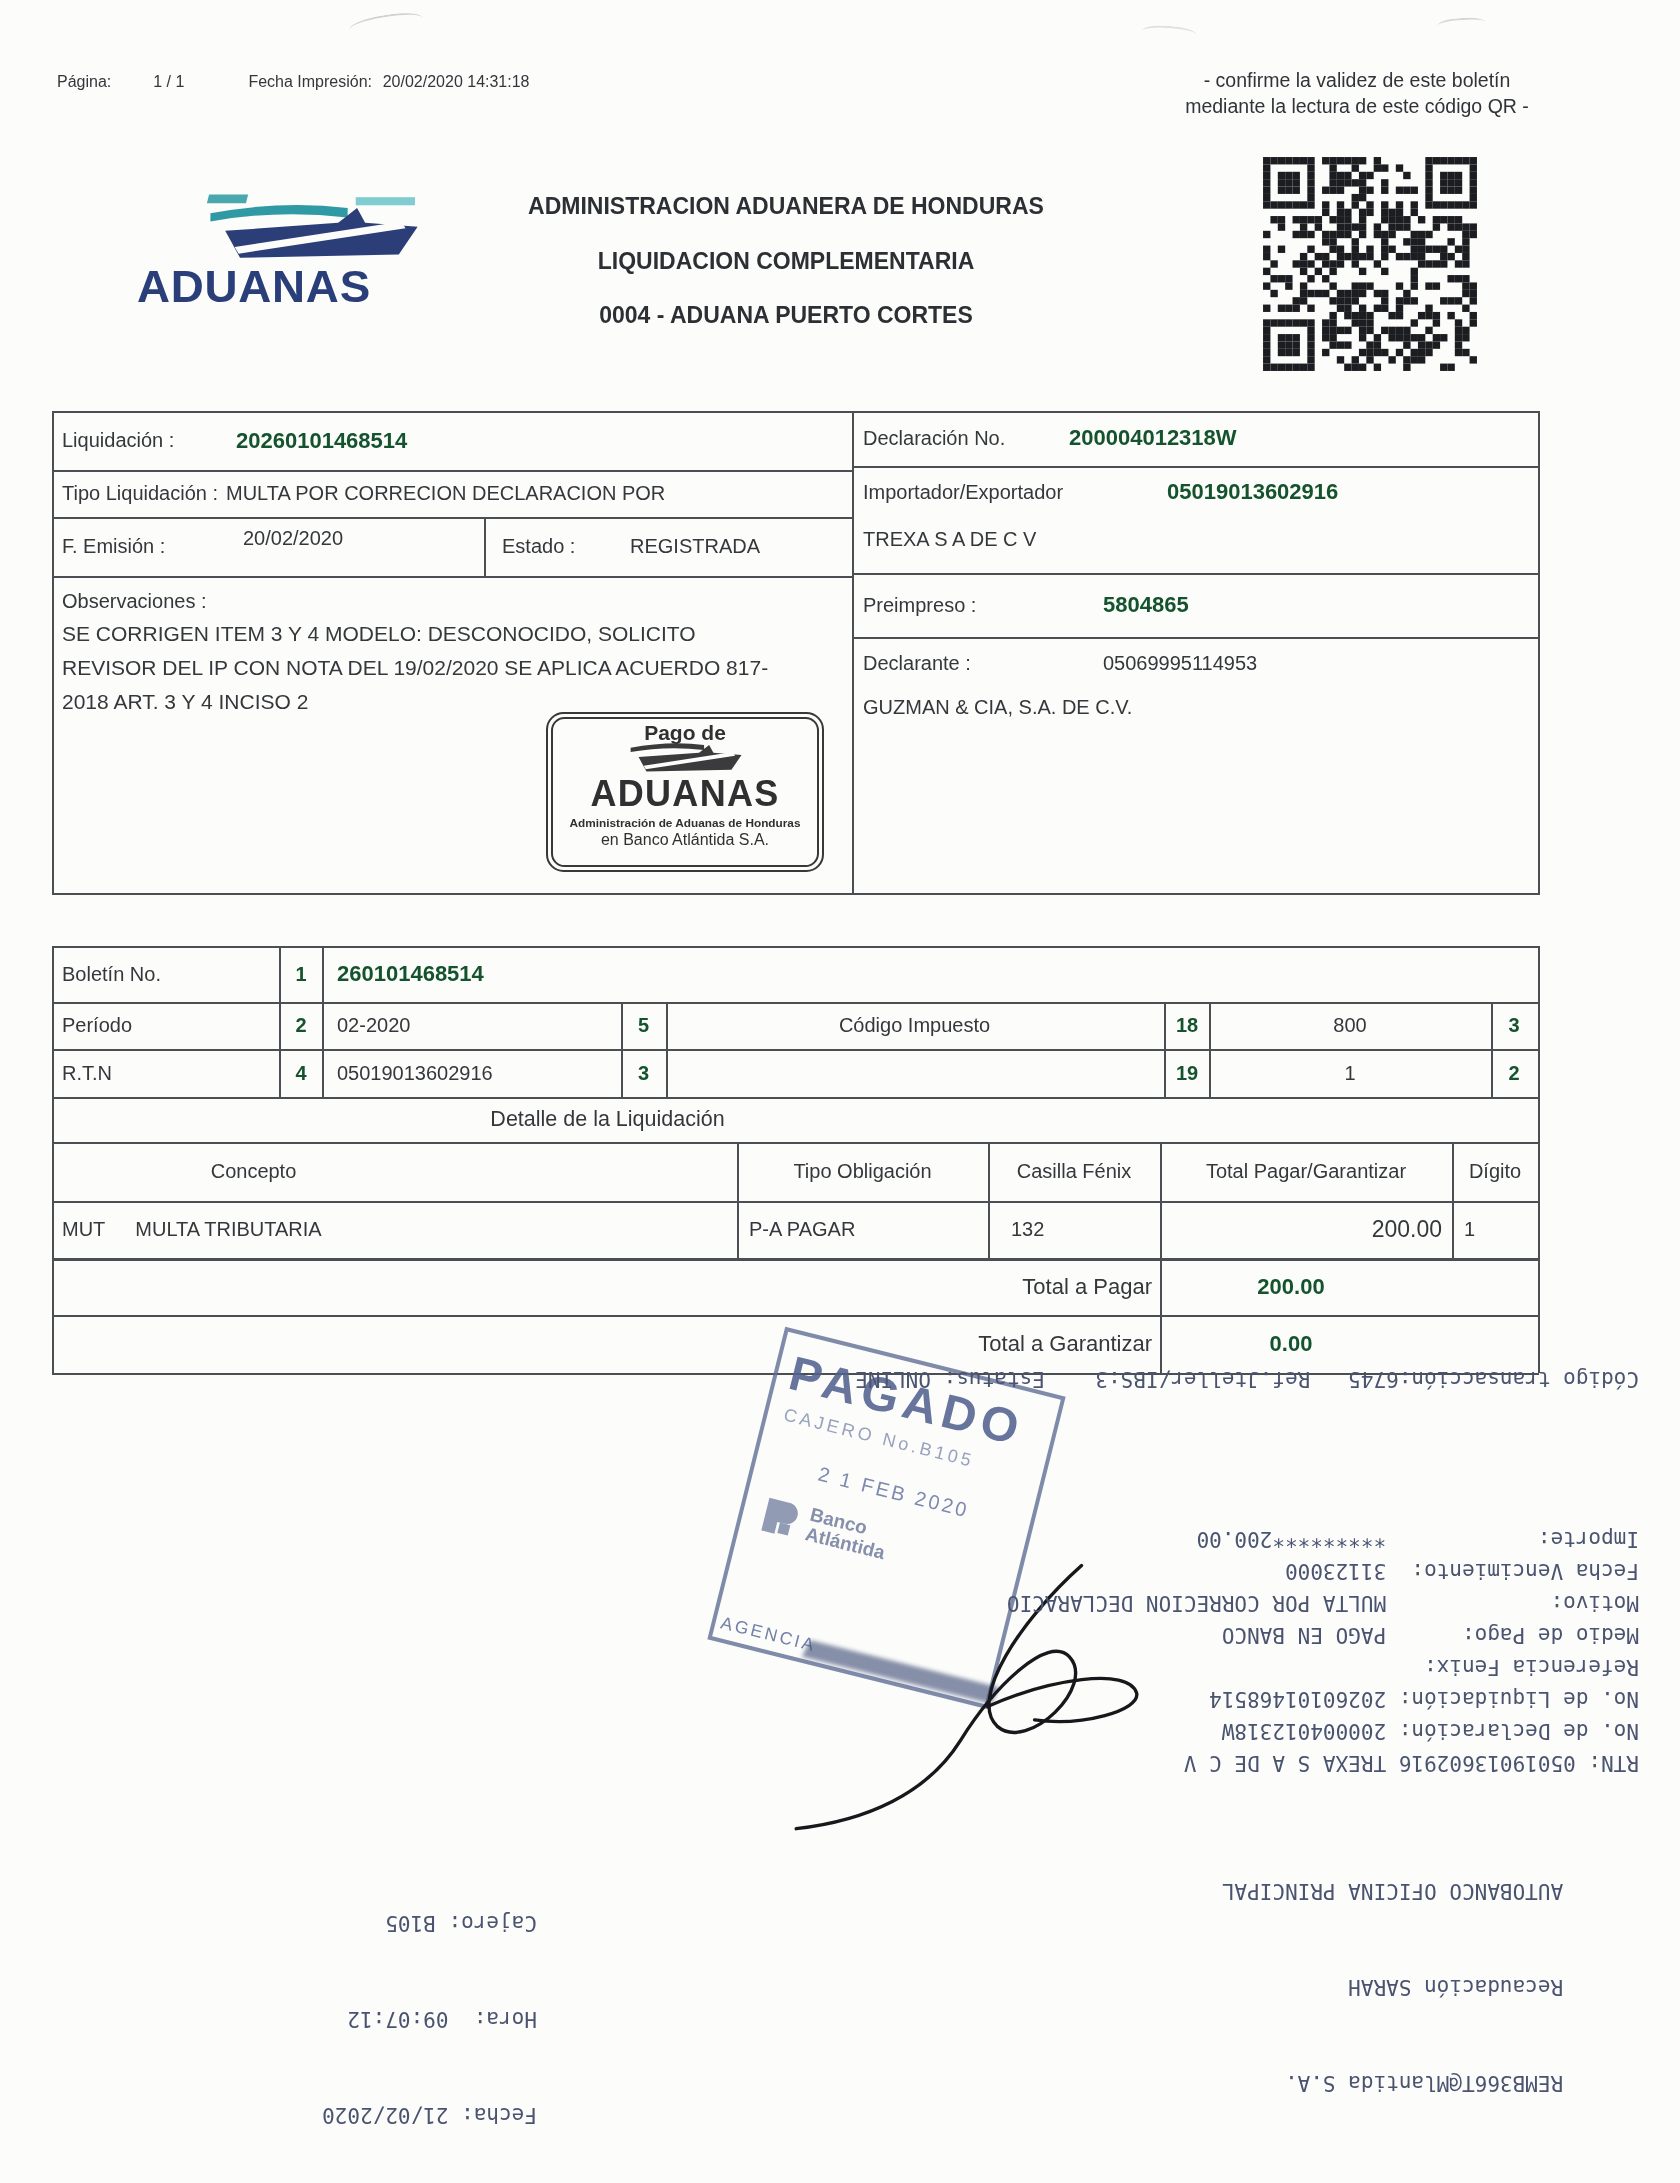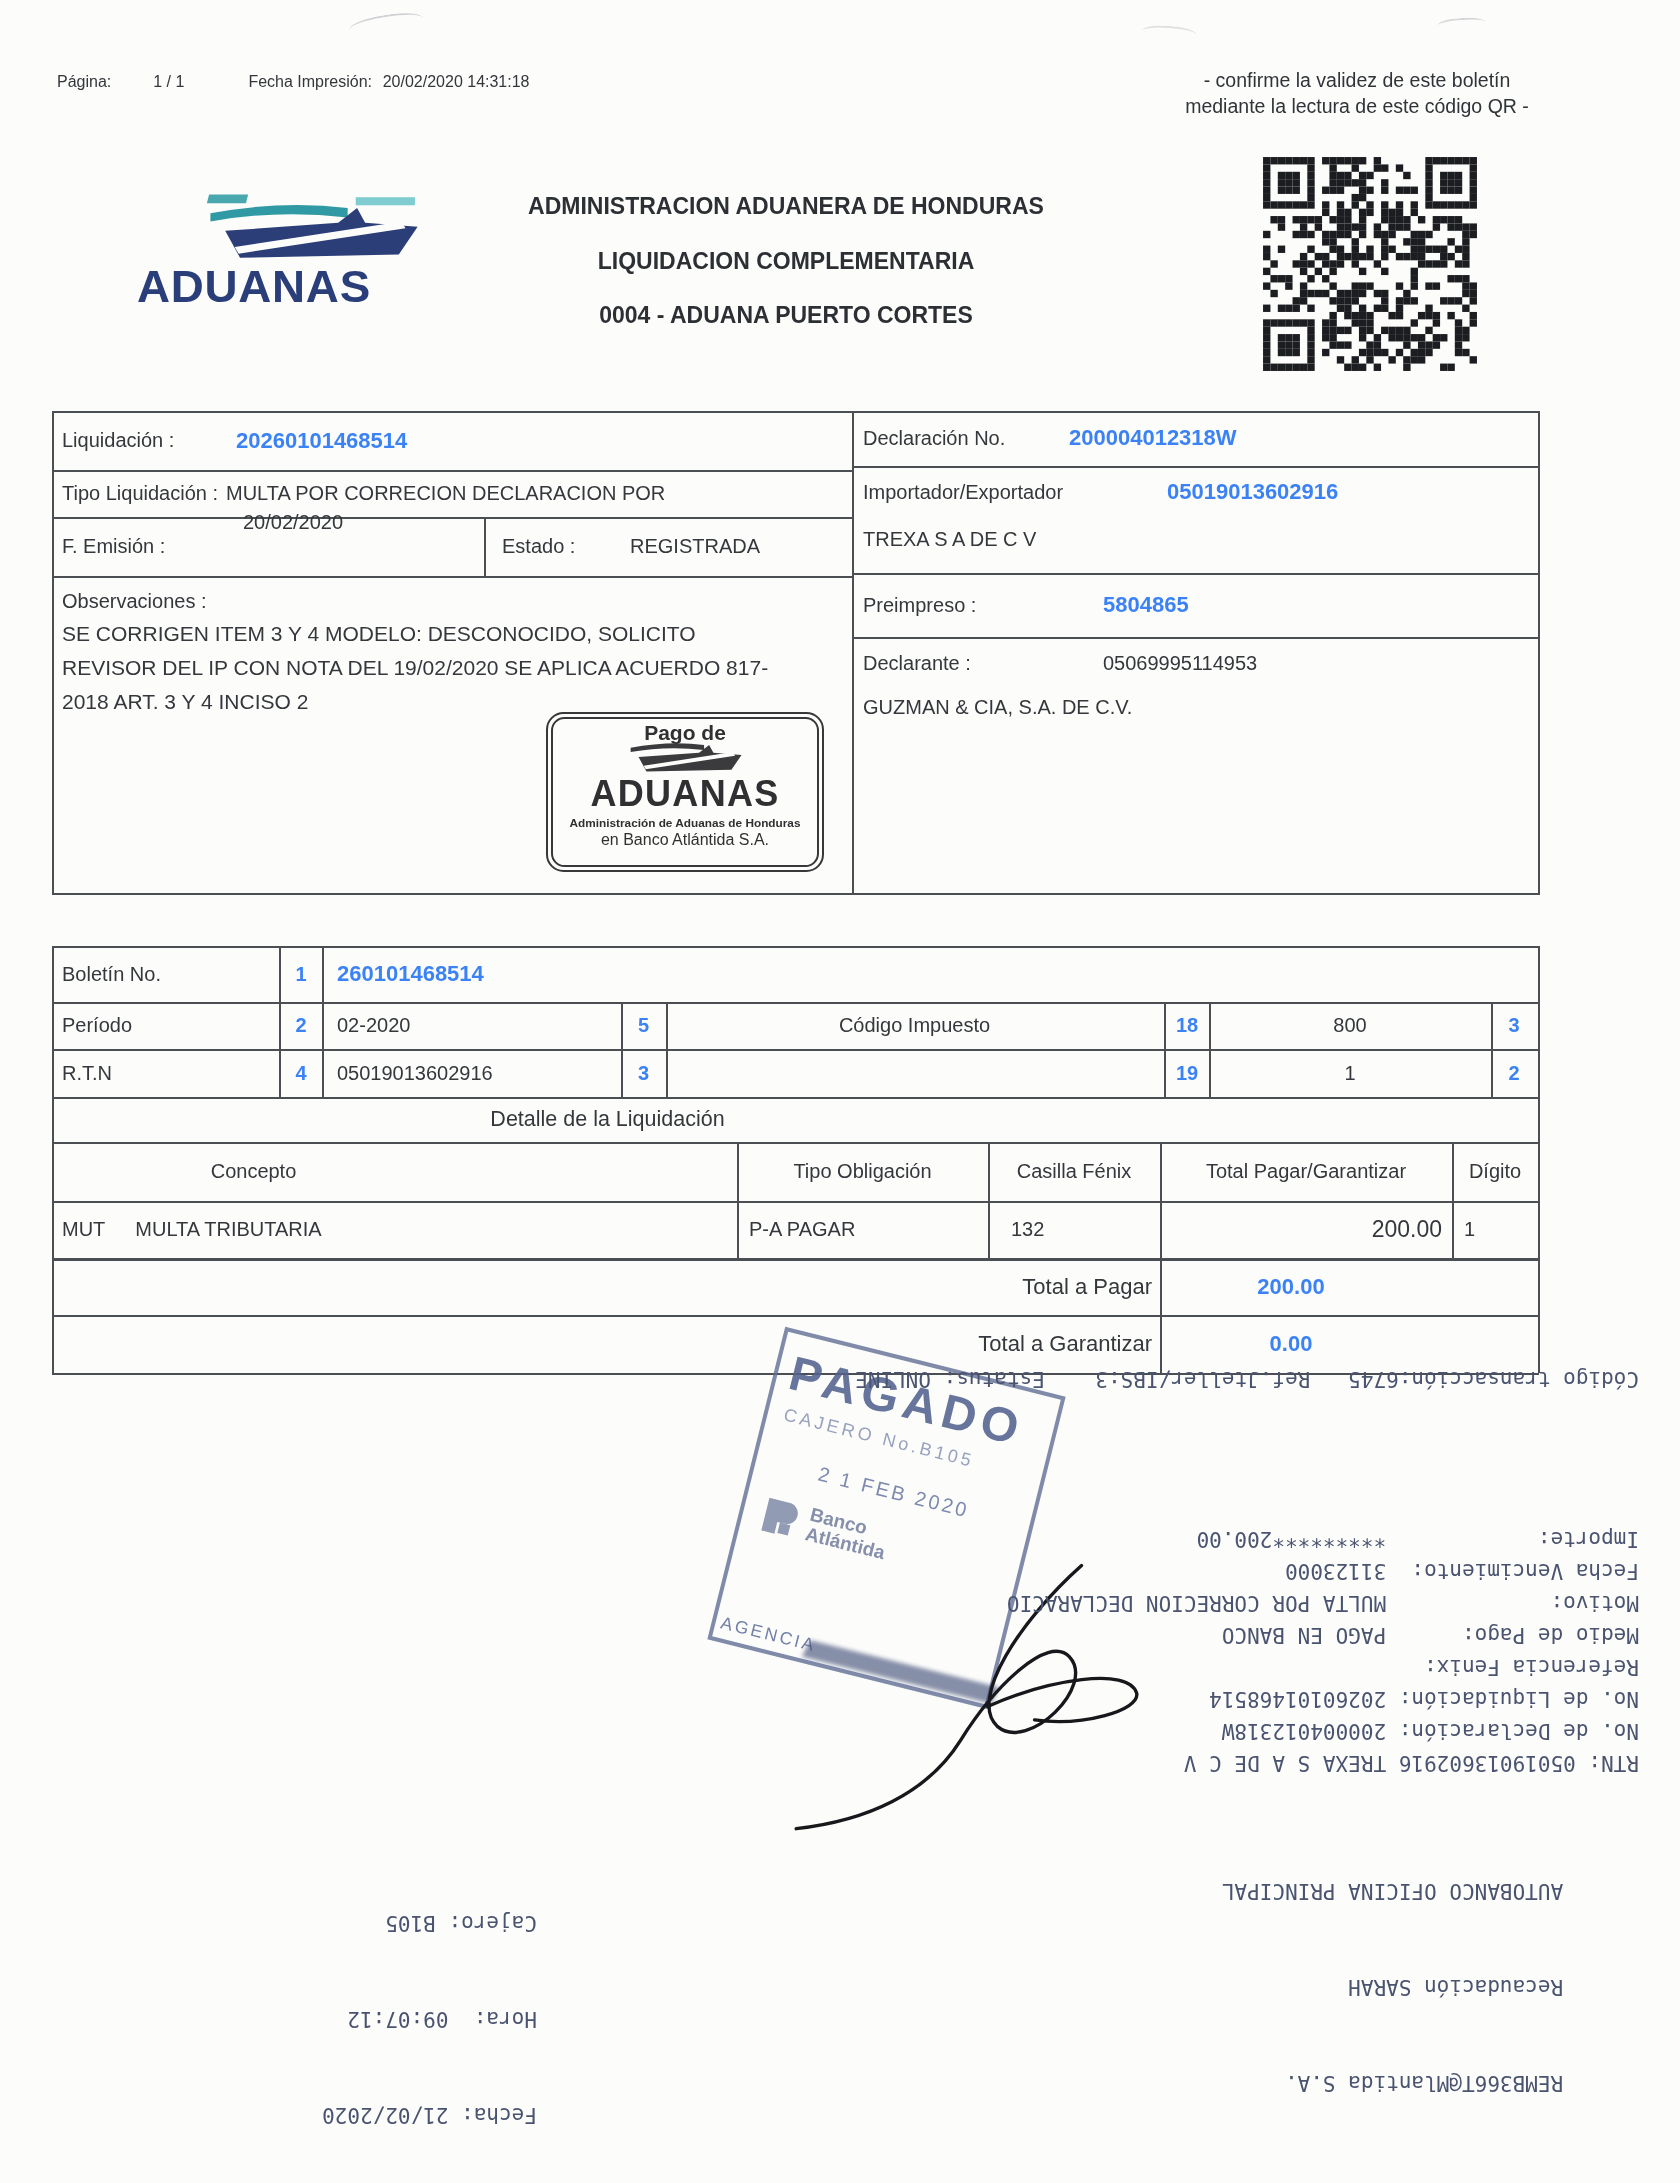--- a/index.html
+++ b/index.html
@@ -2,21 +2,21 @@
 <html style="font-size:10.7px"><head>
 <meta charset="utf-8">
 <style>
   html,body{margin:0;padding:0;background:#e8e8e6;}
   .sheet{position:relative;width:1680px;height:2183px;background:#fcfcfa;overflow:hidden;
          font-family:"Liberation Sans","DejaVu Sans",sans-serif;color:#33363b;}
   .abs{position:absolute;}
   .cell{position:absolute;display:flex;align-items:center;font-size:20px;white-space:nowrap;color:#34373c;}
   .center{justify-content:center;}
   .right{justify-content:flex-end;}
-  .b{font-weight:bold;color:#3b82f6;}
+  .b{font-weight:bold;color:#14532d;}
   .hl{position:absolute;height:2px;background:#4b4e53;}
   .vl{position:absolute;width:2px;background:#4b4e53;}
   .hdr-note{position:absolute;left:1095px;top:67px;width:524px;text-align:center;
             font-size:19.5px;line-height:26px;color:#303439;}
   .titles{position:absolute;left:410px;top:193px;width:752px;text-align:center;
           font-weight:bold;font-size:23px;color:#2c2f34;}
   .titles div{margin-bottom:27.5px;}
   .logo-text{font-weight:bold;font-size:44px;letter-spacing:0.7px;color:#2a3e7a;transform:scaleX(1.04);transform-origin:left;}
   .pago-stamp{position:absolute;left:498px;top:712px;width:278px;height:160px;box-sizing:border-box;
               border:2.7px solid #38383a;border-radius:17.5px;text-align:center;color:#303032;margin-left:48px;}
@@ -498,21 +498,21 @@
   <div class="vl" style="left:52px;top:411px;height:484px;"></div>
   <div class="vl" style="left:1538px;top:411px;height:484px;"></div>
   <div class="vl" style="left:852px;top:411px;height:484px;"></div>
   <div class="vl" style="left:484px;top:517px;height:60px;"></div>
 
   <div class="cell" style="left:62px;top:411px;height:59px;">Liquidación :</div>
   <div class="cell b" style="left:236px;top:411px;height:59px;font-size:22px;">20260101468514</div>
   <div class="cell" style="left:62px;top:470px;height:47px;">Tipo Liquidación :</div>
   <div class="cell" style="left:226px;top:470px;height:47px;">MULTA POR CORRECION DECLARACION POR</div>
   <div class="cell" style="left:62px;top:517px;height:58px;">F. Emisión :</div>
-  <div class="cell" style="left:243px;top:486px;height:72px;">20/02/2020</div>
+  <div class="cell" style="left:243px;top:502px;height:72px;">20/02/2020</div>
   <div class="cell" style="left:502px;top:517px;height:58px;">Estado :</div>
   <div class="cell" style="left:630px;top:517px;height:58px;">REGISTRADA</div>
   <div class="cell" style="left:62px;top:583px;height:36px;">Observaciones :</div>
   <div class="abs" style="left:62px;top:617px;width:726px;font-size:21px;line-height:34px;color:#34373c;">SE CORRIGEN ITEM 3 Y 4 MODELO: DESCONOCIDO, SOLICITO REVISOR DEL IP CON NOTA DEL 19/02/2020 SE APLICA ACUERDO 817-2018 ART. 3 Y 4 INCISO 2</div>
 
   <div class="cell" style="left:863px;top:411px;height:54px;">Declaración No.</div>
   <div class="cell b" style="left:1069px;top:411px;height:54px;font-size:22px;">200004012318W</div>
   <div class="cell" style="left:863px;top:468px;height:48px;">Importador/Exportador</div>
   <div class="cell b" style="left:1167px;top:468px;height:48px;font-size:22px;">05019013602916</div>
   <div class="cell" style="left:863px;top:519px;height:40px;">TREXA S A DE C V</div>

